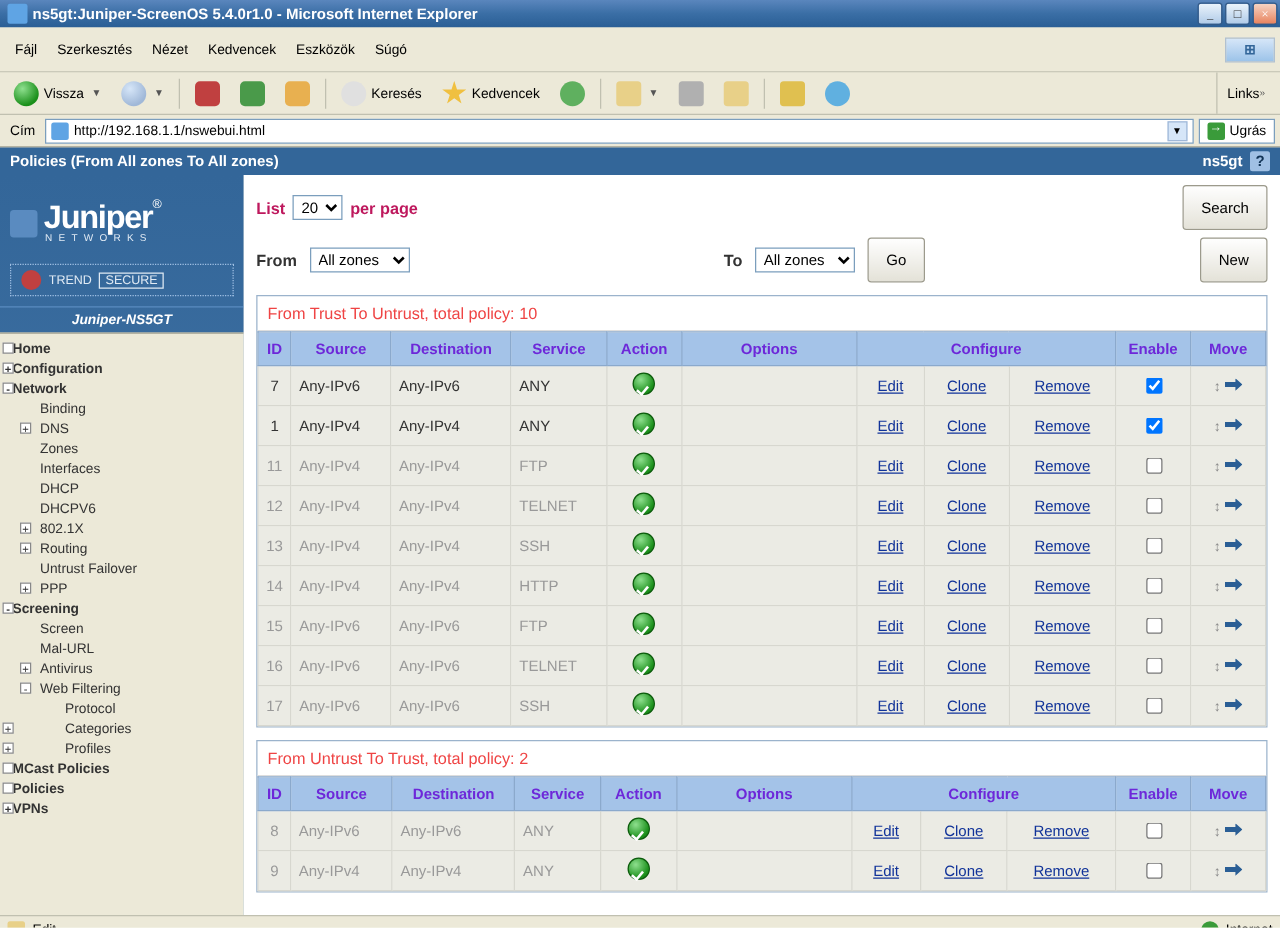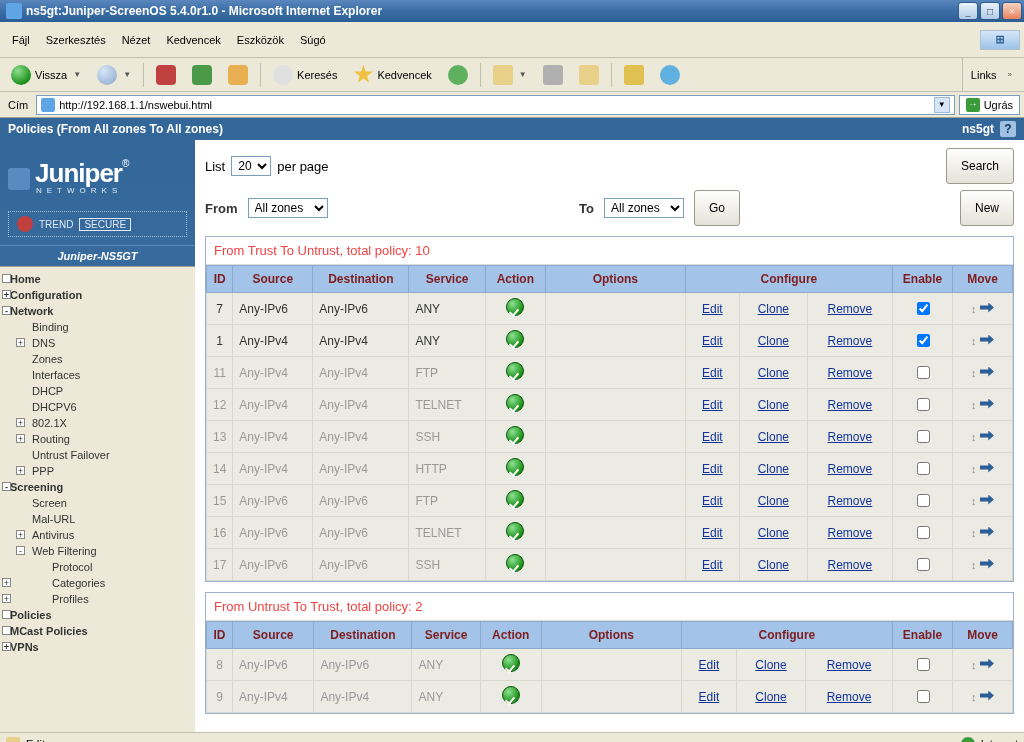--- a/index.html
+++ b/index.html
@@ -44,21 +44,21 @@
     display: flex;
     align-items: center;
     padding: 0 4px;
     border-bottom: 1px solid #c0c0b0;
     gap: 2px;
   }
   .tbtn { height: 28px; padding: 0 6px; display:flex; align-items:center; gap:4px; border:1px solid transparent; border-radius:3px; cursor:default;}
   .tbtn .ico { width:20px; height:20px; display:inline-block; border-radius:50%; }
   .tbtn .drop { font-size:8px; color:#555; margin-left:2px; }
   .sep { width:1px; height:24px; background:#c0c0b0; margin:0 3px; }
-  .links-pane { margin-left:auto; padding: 0 8px; border-left:1px solid #c0c0b0; height:100%; display:flex; align-items:center; gap:11px;}
+  .links-pane { margin-left:auto; padding: 0 8px; border-left:1px solid #c0c0b0; height:100%; display:flex; align-items:center; gap:0;}
   .addressbar {
     background: #ece9d8;
     height: 26px;
     display: flex;
     align-items: center;
     padding: 0 4px;
     border-bottom: 1px solid #a0a090;
     gap: 4px;
   }
   .addr-label { padding: 0 4px; }
@@ -113,21 +113,21 @@
   .nav-item { padding: 2px 6px 2px 18px; white-space:nowrap; position:relative; }
   .nav-item.bold { font-weight:bold; padding-left:10px; }
   .nav-item.l1 { padding-left: 32px; color:#333; }
   .nav-item.l2 { padding-left: 52px; color:#333; }
   .nav-item .box { position:absolute; left:2px; top:3px; width:9px; height:9px; border:1px solid #888; background:#fff; font-size:9px; line-height:8px; text-align:center; color:#333;}
   .nav-item.l1 .box { left: 16px; }
 
   .main { flex:1; background:#fff; padding: 8px 10px; overflow:auto; position:relative;}
   .controls-row { display:flex; align-items:center; gap:6px; margin-bottom:6px; justify-content:space-between;}
   .controls-left { display:flex; align-items:center; gap:6px; font-size:13px;}
-  .controls-left .label { font-weight:normal; color:#000000; }
+  .controls-left .label { font-weight:bold; color:#be185d; }
   .select { border:1px solid #7b9ebd; background:#fff; font-size:12px; padding:1px 2px; height:20px;}
   .btn {
     height: 36px;
     padding: 0 14px;
     background: linear-gradient(to bottom, #fefefe, #e4e2d8);
     border: 1px solid #9c9a8c;
     border-radius: 3px;
     font-size: 12px;
     display:inline-flex; align-items:center;
     cursor: default;
@@ -137,21 +137,21 @@
 
   .policy-box { border:1px solid #9bb3cc; margin-bottom:10px; }
   .policy-title { padding: 6px 8px; font-size:13px; color:#ef4444; border-bottom:1px solid #ddd;}
   table.policy { width:100%; border-collapse:collapse; }
   table.policy th {
     background: #a4c3e8;
     font-weight: bold;
     font-size: 12px;
     padding: 6px 4px;
     border: 1px solid #8ba9cc;
-    color:#7f1d1d;
+    color:#6d28d9;
     text-align:center;
   }
   table.policy td {
     border: 1px solid #d7d7cf;
     padding: 5px 6px;
     font-size: 12px;
     background: #ebebe4;
     text-align:center;
     color:#999;
   }
@@ -305,22 +305,22 @@
         <div class="nav-item l1"><span>Untrust Failover</span></div>
         <div class="nav-item l1"><span class="box">+</span><span>PPP</span></div>
         <div class="nav-item bold"><span class="box">-</span><span>Screening</span></div>
         <div class="nav-item l1"><span>Screen</span></div>
         <div class="nav-item l1"><span>Mal-URL</span></div>
         <div class="nav-item l1"><span class="box">+</span><span>Antivirus</span></div>
         <div class="nav-item l1"><span class="box">-</span><span>Web Filtering</span></div>
         <div class="nav-item l2"><span>Protocol</span></div>
         <div class="nav-item l2"><span class="box">+</span><span>Categories</span></div>
         <div class="nav-item l2"><span class="box">+</span><span>Profiles</span></div>
+        <div class="nav-item bold"><span class="box"></span><span>MCast Policies</span></div>
         <div class="nav-item bold"><span class="box"></span><span>Policies</span></div>
-        <div class="nav-item bold"><span class="box"></span><span>MCast Policies</span></div>
         <div class="nav-item bold"><span class="box">+</span><span>VPNs</span></div>
       </div>
   </div>
 
   <div class="main">
 
     <div class="controls-row">
       <div class="controls-left">
         <span class="label">List</span>
         <select class="select">

